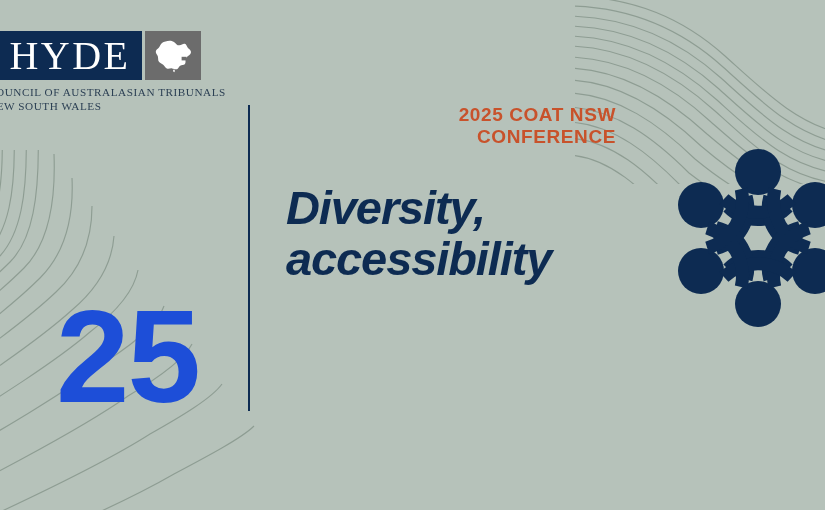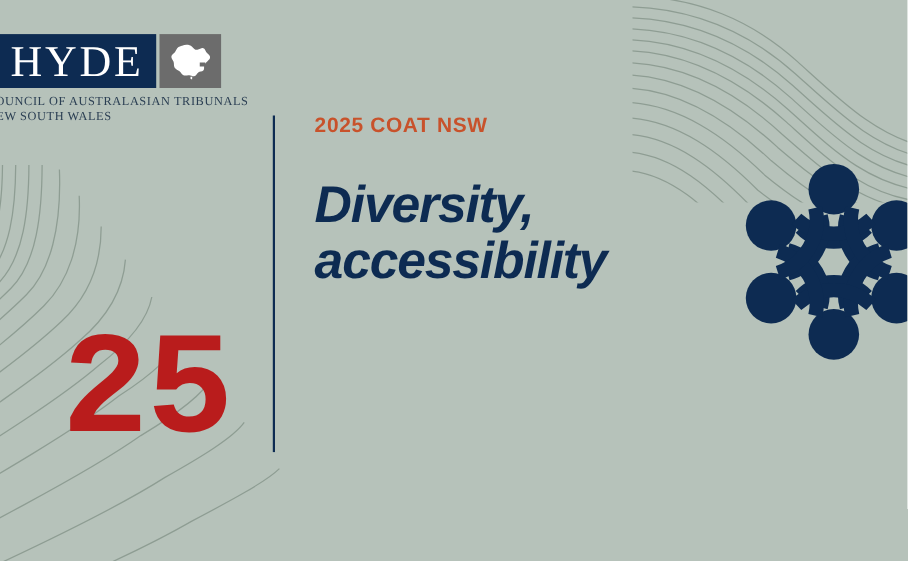--- a/index.html
+++ b/index.html
@@ -78,26 +78,25 @@
     letter-spacing: 0.55px;
     line-height: 1.28;
   }
   #logo-subtitle div { white-space: nowrap; }
 
   
   #year-number {
     position: absolute;
     left: 56px;
     top: 291px;
-    color: #b91c1c;
+    color: #1d4ed8;
     font-size: 132px;
     font-weight: bold;
     letter-spacing: -2px;
     line-height: 1;
-    font-family: Liberation Mono, monospace;
   }
 
   
   #divider {
     position: absolute;
     left: 248px;
     top: 105px;
     width: 2px;
     height: 306px;
     background: #0d2b52;
@@ -111,21 +110,21 @@
     width: 330px;
   }
   #eyebrow {
     color: #c8522b;
     font-size: 19px;
     font-weight: bold;
     letter-spacing: 0.6px;
     line-height: 1.17;
     text-transform: uppercase;
   }
-  #eyebrow div { white-space: nowrap; }
+  #eyebrow div { white-space: nowrap; text-align: right; }
   #headline {
     margin-top: 35px;
     color: #0d2b52;
     font-size: 47px;
     font-weight: bold;
     letter-spacing: -1.1px;
     line-height: 1.08;
     font-style: italic;
   }
   #headline div { white-space: nowrap; }
@@ -219,20 +218,21 @@
   </div>
 
   <div id="year-number">25</div>
 
   <div id="divider"></div>
 
   <div id="content">
 
     <div id="eyebrow">
       <div>2025 COAT NSW</div>
+      <div>CONFERENCE</div>
     </div>
 
     <div id="headline">
       <div>Diversity,</div>
       <div>accessibility</div>
     </div>
 
     <div id="event-details">
     </div>
 

